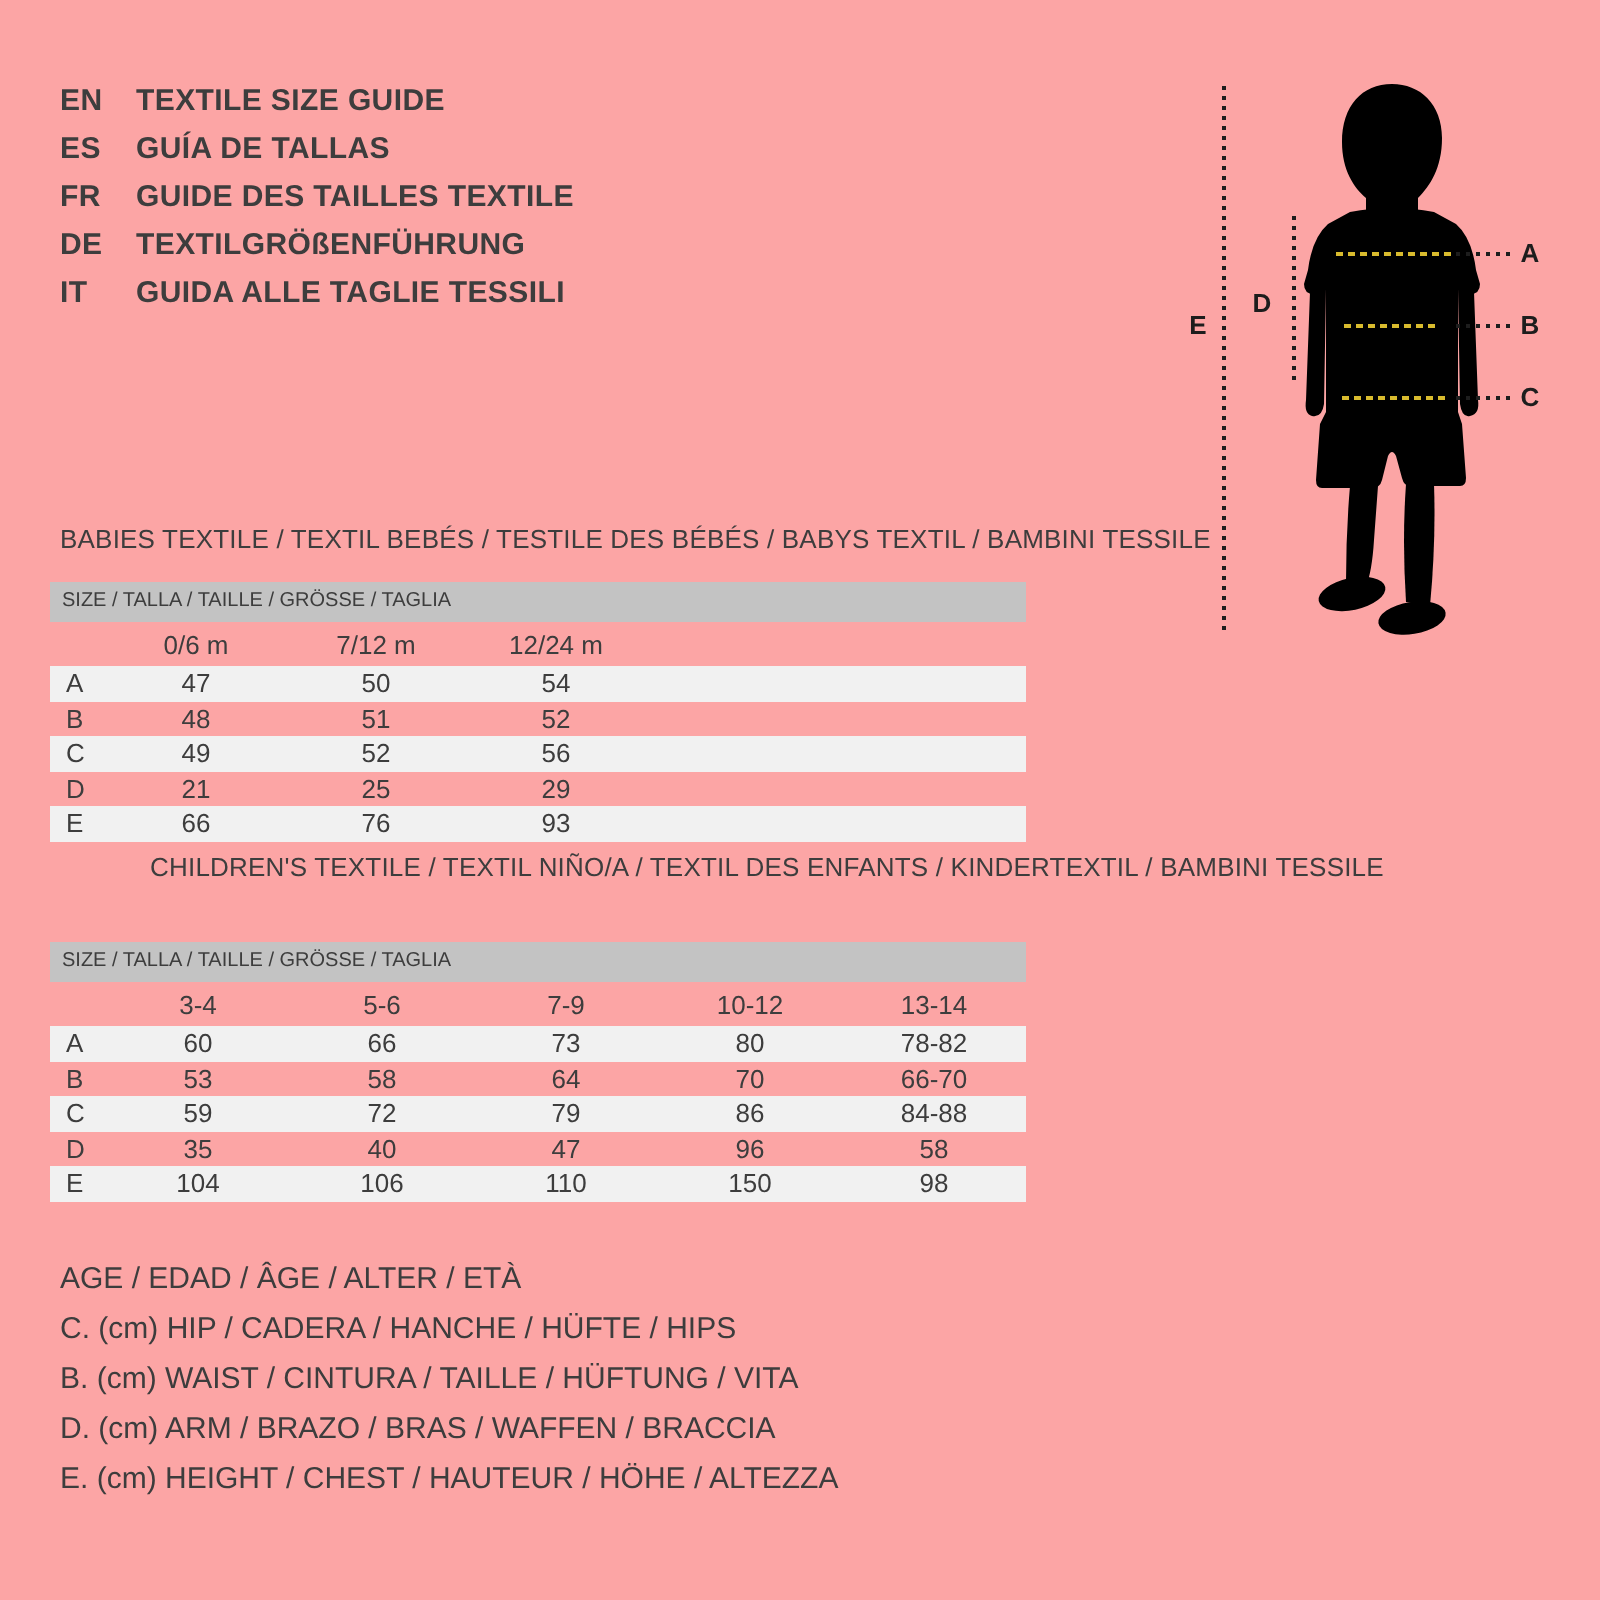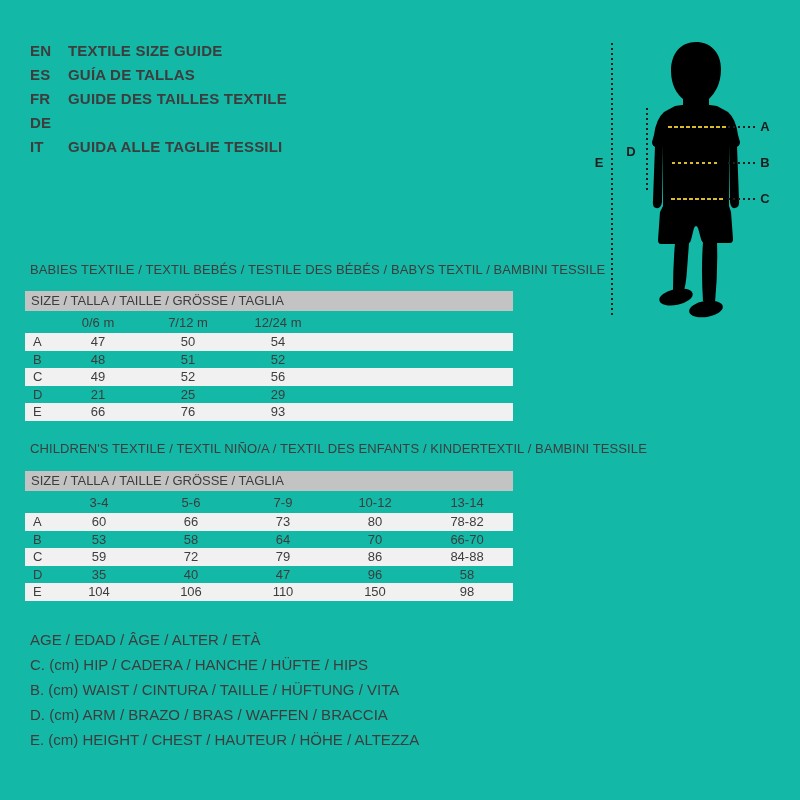--- a/index.html
+++ b/index.html
@@ -5,39 +5,39 @@
   :root{
     --accent-yellow:#d9bb2e;
     --silhouette:#000000;
     --header-bar:#c3c3c3;
     --row-shade:#f1f1f1;
     --text:#3d3d3d;
   }
   *{margin:0;padding:0;box-sizing:border-box;}
   html,body{background:#ffffff;}
   .page{
-    position:relative;width:800px;height:800px;background:#14b8a6;overflow:hidden;
+    position:relative;width:800px;height:800px;background:#fca5a5;overflow:hidden;
     font-family:"Liberation Sans", sans-serif;color:var(--text);
   }
   
   .lang-list{position:absolute;left:30px;top:38px;}
   .lang-row{display:flex;height:24px;align-items:center;font-size:15px;font-weight:700;letter-spacing:.2px;}
   .lang-code{width:38px;}
   
   .figure-area{position:absolute;left:580px;top:30px;width:215px;height:300px;}
   .silhouette{position:absolute;left:65px;top:10px;width:100px;height:280px;}
   .silhouette path,.silhouette ellipse{fill:var(--silhouette,#000);}
   .dots-v{position:absolute;width:2px;background:repeating-linear-gradient(180deg,#1d1d1d 0 2px,transparent 2px 5px);}
   .dots-h{position:absolute;height:2px;background:repeating-linear-gradient(90deg,#1d1d1d 0 2px,transparent 2px 5px);}
   .dash-yellow{position:absolute;height:2px;z-index:3;background:repeating-linear-gradient(90deg,var(--accent-yellow) 0 3.5px,transparent 3.5px 6px);}
   .fig-label{position:absolute;width:16px;text-align:center;font-size:13px;font-weight:700;color:#1d1d1d;}
   
   .section-title{position:absolute;left:30px;font-size:13px;letter-spacing:.1px;white-space:nowrap;}
   .size-bar{position:absolute;left:25px;width:488px;height:20px;line-height:20px;
-    background:var(--header-bar);padding-left:6px;font-size:13px;white-space:nowrap;}
+    background:var(--header-bar);padding-left:6px;font-size:10px;white-space:nowrap;}
   table.size-table{position:absolute;left:25px;width:488px;border-collapse:collapse;table-layout:fixed;}
   .size-table th,.size-table td{font-weight:normal;font-size:13px;color:var(--text);
     text-align:center;vertical-align:middle;padding:0;line-height:1;}
   .size-table thead th{height:22px;}
   .size-table tbody td{height:17.5px;}
   .size-table tbody tr:nth-child(odd){background:var(--row-shade);}
   .size-table .row-label{text-align:left;padding-left:8px;}
   
   .legend{position:absolute;left:30px;top:627px;font-size:15px;line-height:25px;}
 </style>
@@ -54,20 +54,21 @@
     <div class="lang-row">
       <span class="lang-code">ES</span>
       <span class="lang-title">GUÍA DE TALLAS</span>
     </div>
     <div class="lang-row">
       <span class="lang-code">FR</span>
       <span class="lang-title">GUIDE DES TAILLES TEXTILE</span>
     </div>
     <div class="lang-row">
       <span class="lang-code">DE</span>
+      <span class="lang-title">TEXTILGRÖßENFÜHRUNG</span>
     </div>
     <div class="lang-row">
       <span class="lang-code">IT</span>
       <span class="lang-title">GUIDA ALLE TAGLIE TESSILI</span>
     </div>
   </div>
 
   <div class="figure-area">
     <svg class="silhouette" viewBox="0 0 100 280" xmlns="http://www.w3.org/2000/svg" aria-hidden="true">
 
@@ -158,21 +159,21 @@
       <tr>
         <td class="row-label">E</td>
         <td>66</td>
         <td>76</td>
         <td>93</td>
         <td></td>
       </tr>
     </tbody>
   </table>
 
-  <div class="section-title" style="top:441px;">CHILDREN'S TEXTILE / TEXTIL NIÑO/A / TEXTIL DES ENFANTS / KINDERTEXTIL / BAMBINI TESSILE</div>
+  <div class="section-title" style="top:426px;margin-left:45px;">CHILDREN'S TEXTILE / TEXTIL NIÑO/A / TEXTIL DES ENFANTS / KINDERTEXTIL / BAMBINI TESSILE</div>
   <div class="size-bar" style="top:471px;">SIZE / TALLA / TAILLE / GRÖSSE / TAGLIA</div>
   <table class="size-table" style="top:491px;">
     <colgroup>
         <col style="width:28px">
         <col>
         <col>
         <col>
         <col>
         <col>
       </colgroup>

